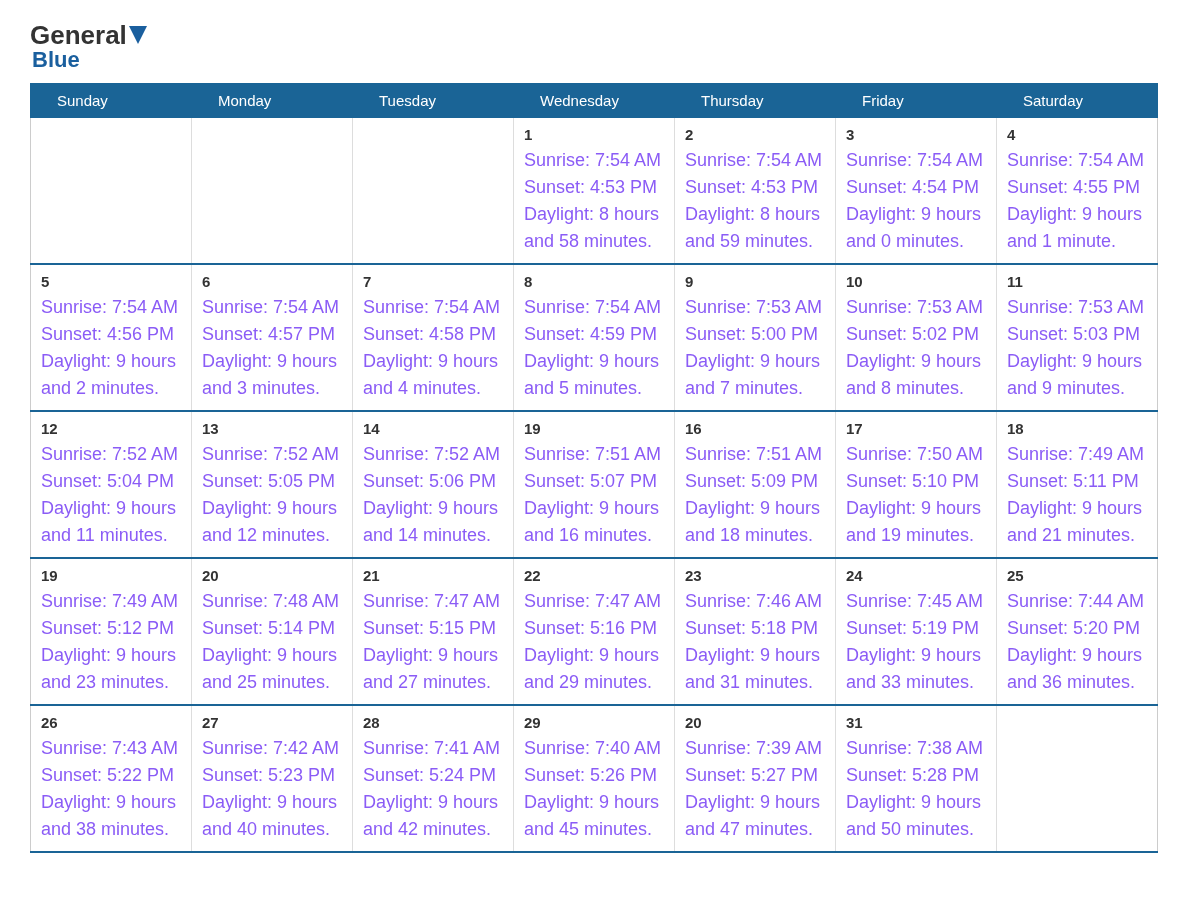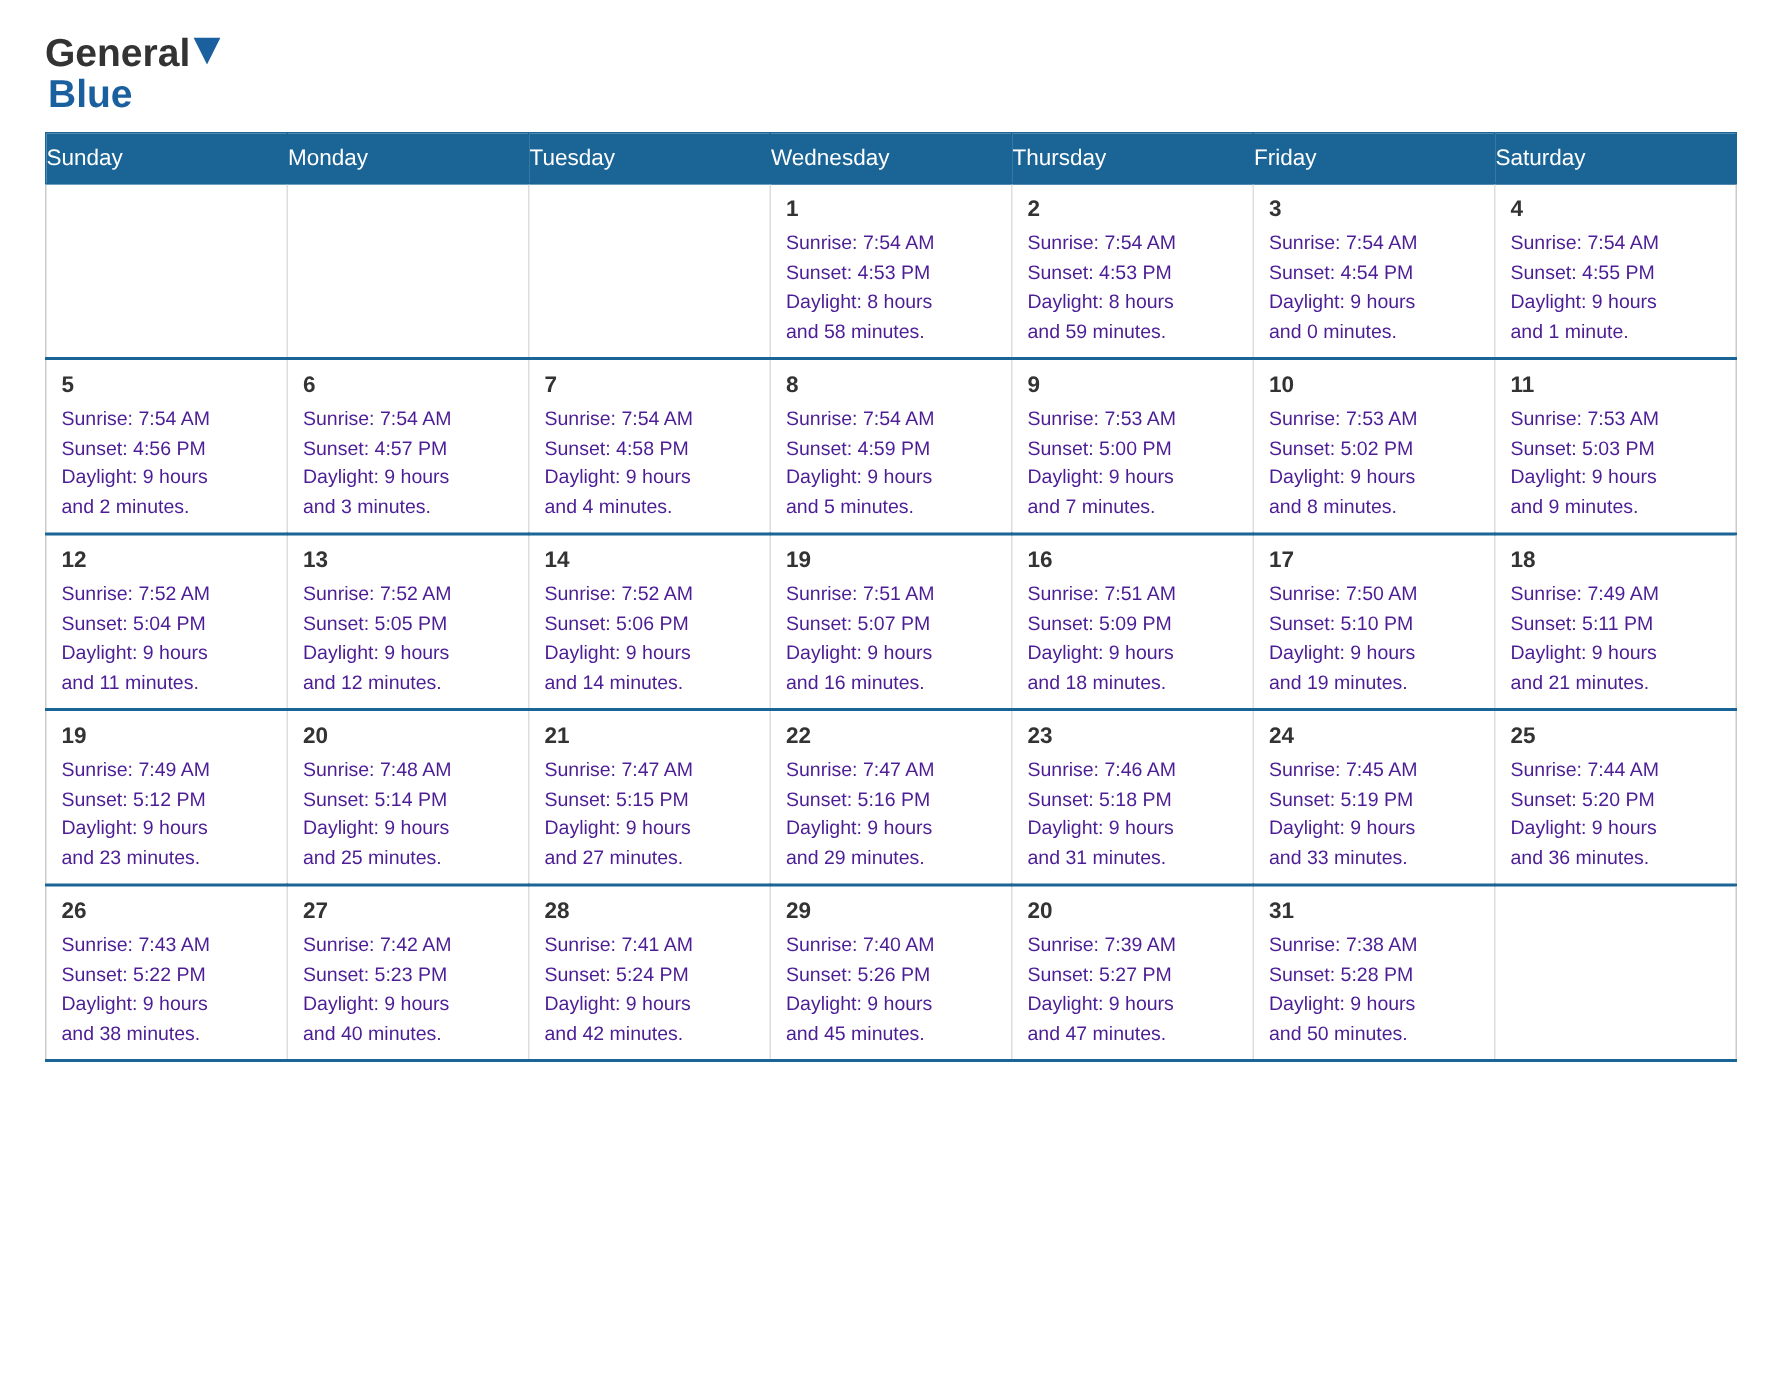--- a/index.html
+++ b/index.html
@@ -20,21 +20,21 @@
       display: flex;
       align-items: center;
       gap: 4px;
     }
     .logo-text-general {
       font-size: 26px;
       font-weight: bold;
       color: #333;
     }
     .logo-text-blue {
-      font-size: 26px;
+      font-size: 22px;
       font-weight: bold;
       color: #1a5f9e;
     }
     .title-section {
       text-align: right;
     }
     .month-title {
       font-size: 42px;
       font-weight: normal;
       color: #222;
@@ -50,21 +50,21 @@
       border-collapse: collapse;
       margin-top: 10px;
     }
     thead tr {
       background-color: #1a6496;
     }
     thead th {
       color: #fff;
       font-size: 15px;
       font-weight: normal;
-      padding: 8px 0;
+      padding: 8px 26px;
       text-align: left;
       border: 1px solid #1a6496;
     }
     tbody tr {
       border-bottom: 2px solid #1a6496;
     }
     tbody td {
       vertical-align: top;
       padding: 8px 10px;
       border-left: 1px solid #ddd;
@@ -80,22 +80,22 @@
     tbody td:last-child {
       border-right: 1px solid #ccc;
     }
     .day-num {
       font-size: 15px;
       font-weight: bold;
       display: block;
       margin-bottom: 4px;
     }
     .day-info {
-      font-size: 13px;
-      color: #4c1d95;
+      font-size: 18px;
+      color: #8b5cf6;
       line-height: 1.5;
     }
     .empty-cell {
       background: #fff;
     }
   </style>
 </head>
 <body>
 
 <div class="header">

